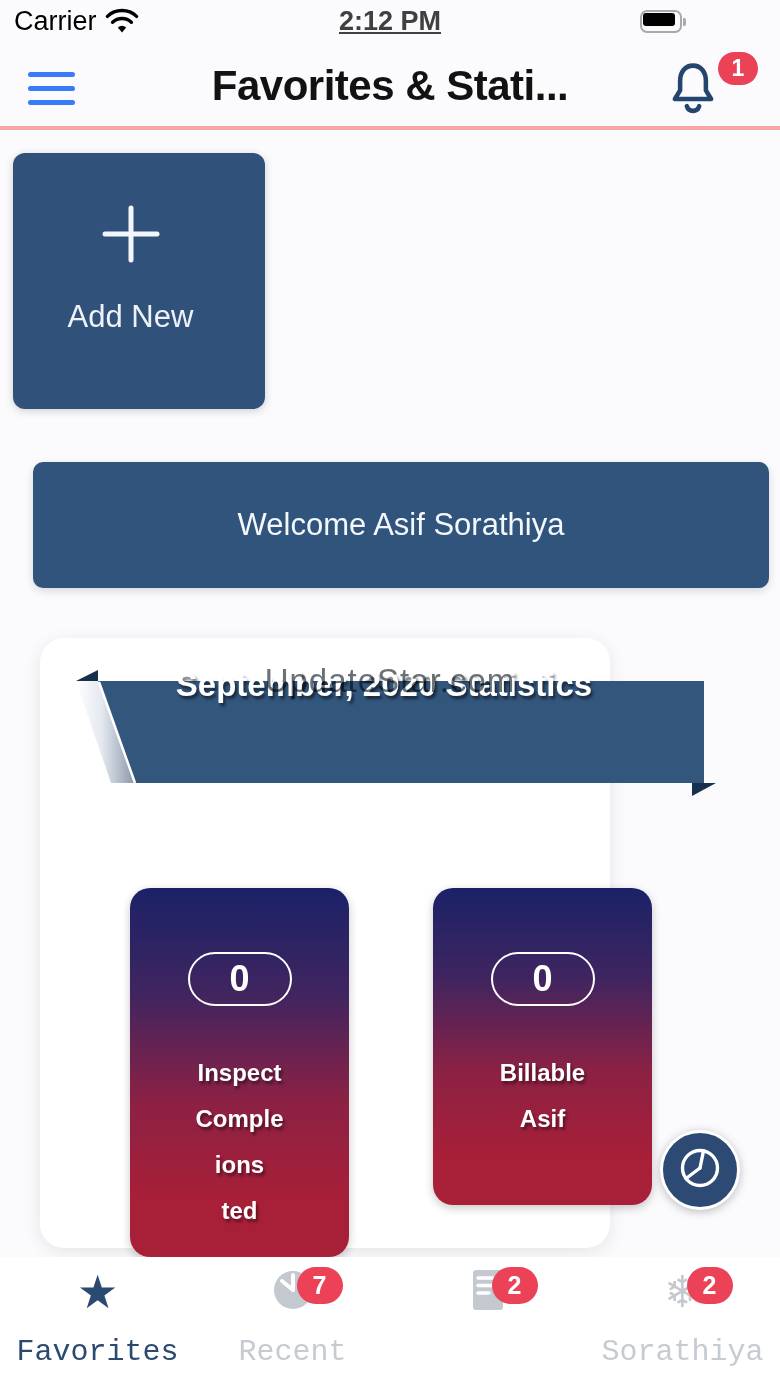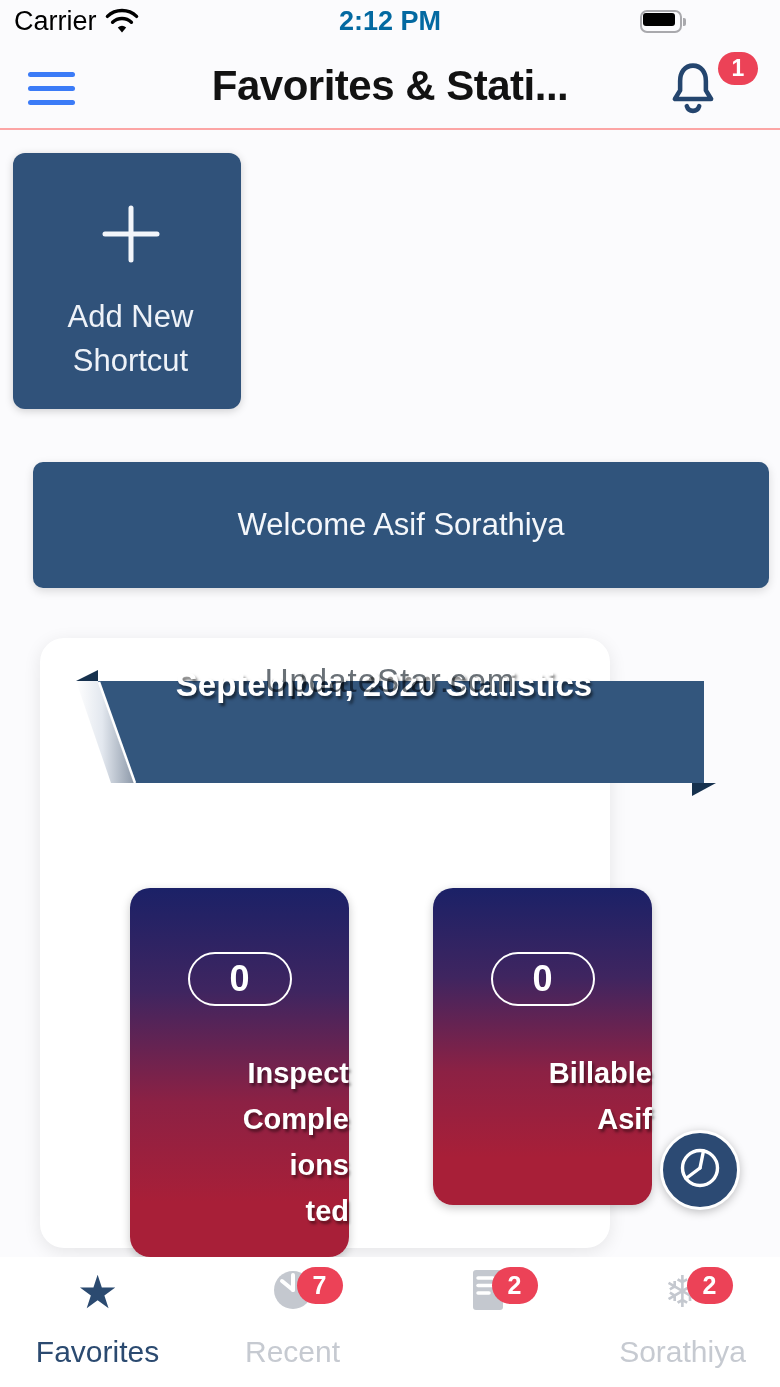--- a/index.html
+++ b/index.html
@@ -7,35 +7,35 @@
   .screen{
     position:relative;width:780px;height:1387px;overflow:hidden;
     background:#fbfbfd;
     font-family:"Liberation Sans","DejaVu Sans",sans-serif;
     -webkit-font-smoothing:antialiased;
   }
   
   .statusbar{position:absolute;left:0;top:0;width:704px;height:44px;}
   .carrier{position:absolute;left:14px;top:6px;font-size:27px;color:#000;}
   .wifi{position:absolute;left:104px;top:8px;}
-  .time{position:absolute;left:0;top:6px;width:780px;text-align:center;font-size:27px;font-weight:bold;color:#0369a1;}
+  .time{position:absolute;left:0;top:6px;width:780px;text-align:center;font-size:27px;font-weight:bold;color:#404040;text-decoration:underline;}
   .battery{position:absolute;right:18px;top:10px;width:46px;height:23px;}
   .battery .shell{position:absolute;left:0;top:0;width:42px;height:23px;border:2px solid #a9a9ad;border-radius:7px;}
   .battery .fill{position:absolute;left:3px;top:3px;width:32px;height:13px;background:#000;border-radius:3px;}
   .battery .tip{position:absolute;right:0;top:8px;width:3px;height:8px;background:#a9a9ad;border-radius:0 2px 2px 0;}
   
-  .header{position:absolute;left:0;top:44px;width:780px;height:86px;background:#fbfbfd;border-bottom:2px solid #fca5a5;}
+  .header{position:absolute;left:0;top:44px;width:780px;height:86px;background:#fbfbfd;border-bottom:4px solid #fca5a5;}
   .hamburger{position:absolute;left:28px;top:28px;width:47px;height:36px;cursor:pointer;}
   .hamburger span{display:block;width:47px;height:5px;border-radius:3px;background:#3b7bf7;margin-bottom:9px;}
   .page-title{position:absolute;left:0;top:18px;width:780px;text-align:center;font-size:42px;font-weight:bold;color:#121212;letter-spacing:-0.5px;}
   .bell-wrap{position:absolute;right:46px;top:14px;width:70px;height:66px;}
   .bell-badge{position:absolute;right:-24px;top:-6px;min-width:40px;height:33px;padding:0 6px;background:#ec4257;border-radius:17px;
     color:#fff;font-size:23px;font-weight:bold;display:flex;align-items:center;justify-content:center;}
   
-  .add-card{position:absolute;left:13px;top:153px;width:228px;height:256px;background:#30527a;border-radius:12px;
+  .add-card{position:absolute;left:13px;top:153px;width:252px;height:256px;background:#30527a;border-radius:12px;
     box-shadow:0 2px 8px rgba(0,0,0,0.18);color:#eef2f8;cursor:pointer;}
   .add-plus{position:absolute;left:0;top:36px;width:235px;height:90px;display:flex;align-items:center;justify-content:center;}
   .add-label{position:absolute;left:0;top:142px;width:235px;text-align:center;font-size:31px;line-height:44px;}
   
   .welcome{position:absolute;left:33px;top:462px;width:736px;height:126px;background:#30547c;border-radius:10px;
     box-shadow:0 3px 10px rgba(0,0,0,0.14);display:flex;align-items:center;justify-content:center;
     color:#f4f7fb;font-size:31px;}
   
   .stats-card{position:absolute;left:40px;top:638px;width:570px;height:610px;background:#ffffff;border-radius:24px;
     box-shadow:0 4px 18px rgba(0,0,0,0.09);}
@@ -50,31 +50,31 @@
     font-size:33px;color:rgba(68,76,84,0.8);mix-blend-mode:multiply;letter-spacing:1px;white-space:nowrap;pointer-events:none;}
   
   .stat-tile{position:absolute;top:250px;width:219px;border-radius:20px;
     background:linear-gradient(180deg,#1b2167 0%,#3f2560 28%,#8c2144 58%,#a81f38 85%);
     box-shadow:0 3px 10px rgba(0,0,0,0.22);color:#fff;}
   .tile-1{left:90px;height:369px;}
   .tile-2{left:393px;height:317px;}
   .stat-pill{position:absolute;left:50%;top:64px;transform:translateX(-50%);width:104px;height:54px;
     border:2.5px solid #ffffff;border-radius:28px;display:flex;align-items:center;justify-content:center;
     font-size:36px;font-weight:bold;}
-  .stat-label{position:absolute;left:0;top:162px;width:100%;text-align:right;font-size:29px;font-weight:bold;
+  .stat-label{position:absolute;left:0;top:162px;width:100%;text-align:center;font-size:24px;font-weight:bold;
     line-height:46px;text-shadow:2px 3px 3px rgba(0,0,0,0.45);}
   
   .fab{position:absolute;left:660px;top:1130px;width:80px;height:80px;border-radius:50%;background:#2c4a73;
     border:3px solid #ffffff;display:flex;align-items:center;justify-content:center;cursor:pointer;
     box-shadow:0 2px 10px rgba(0,0,0,0.25);z-index:20;}
   
   .tabbar{position:absolute;left:0;top:1257px;width:780px;height:130px;background:#ffffff;display:flex;z-index:30;}
   .tab-item{flex:1 1 0;position:relative;display:flex;flex-direction:column;align-items:center;cursor:pointer;}
   .tab-icon{position:relative;width:52px;height:54px;margin-top:8px;display:flex;align-items:center;justify-content:center;}
-  .tab-label{margin-top:16px;font-size:30px;color:#c6cad1;}
+  .tab-label{margin-top:16px;font-size:30px;color:#c6cad1;font-family:Liberation Mono, monospace;}
   .tab-item.active .tab-label{color:#2b4a70;}
   .tab-badge{position:absolute;left:30px;top:2px;min-width:46px;height:37px;padding:0 8px;background:#ec4257;border-radius:19px;
     color:#fff;font-size:25px;font-weight:bold;display:flex;align-items:center;justify-content:center;}
   .star-glyph{font-size:46px;color:#2b4a70;line-height:46px;font-family:"DejaVu Sans",sans-serif;}
   .snow-glyph{font-size:44px;color:#c4c8cf;line-height:44px;font-family:"DejaVu Sans",sans-serif;}
 </style>
 </head>
 <body>
 
 <div class="screen">
@@ -116,21 +116,20 @@
 
   <div class="add-card">
     <div class="add-plus">
       <svg width="68" height="68" viewBox="0 0 68 68">
         <line x1="34" y1="8" x2="34" y2="60" stroke="#f2f5fa" stroke-width="5" stroke-linecap="round"></line>
         <line x1="8" y1="34" x2="60" y2="34" stroke="#f2f5fa" stroke-width="5" stroke-linecap="round"></line>
       </svg>
     </div>
     <div class="add-label">
       <div>Add New</div>
-      <div>Shortcut</div>
     </div>
   </div>
 
   <div class="welcome">
     <span>Welcome Asif Sorathiya</span>
   </div>
 
   <div class="stats-card">
     <div class="ribbon"></div>
     <div class="ribbon-fold">

